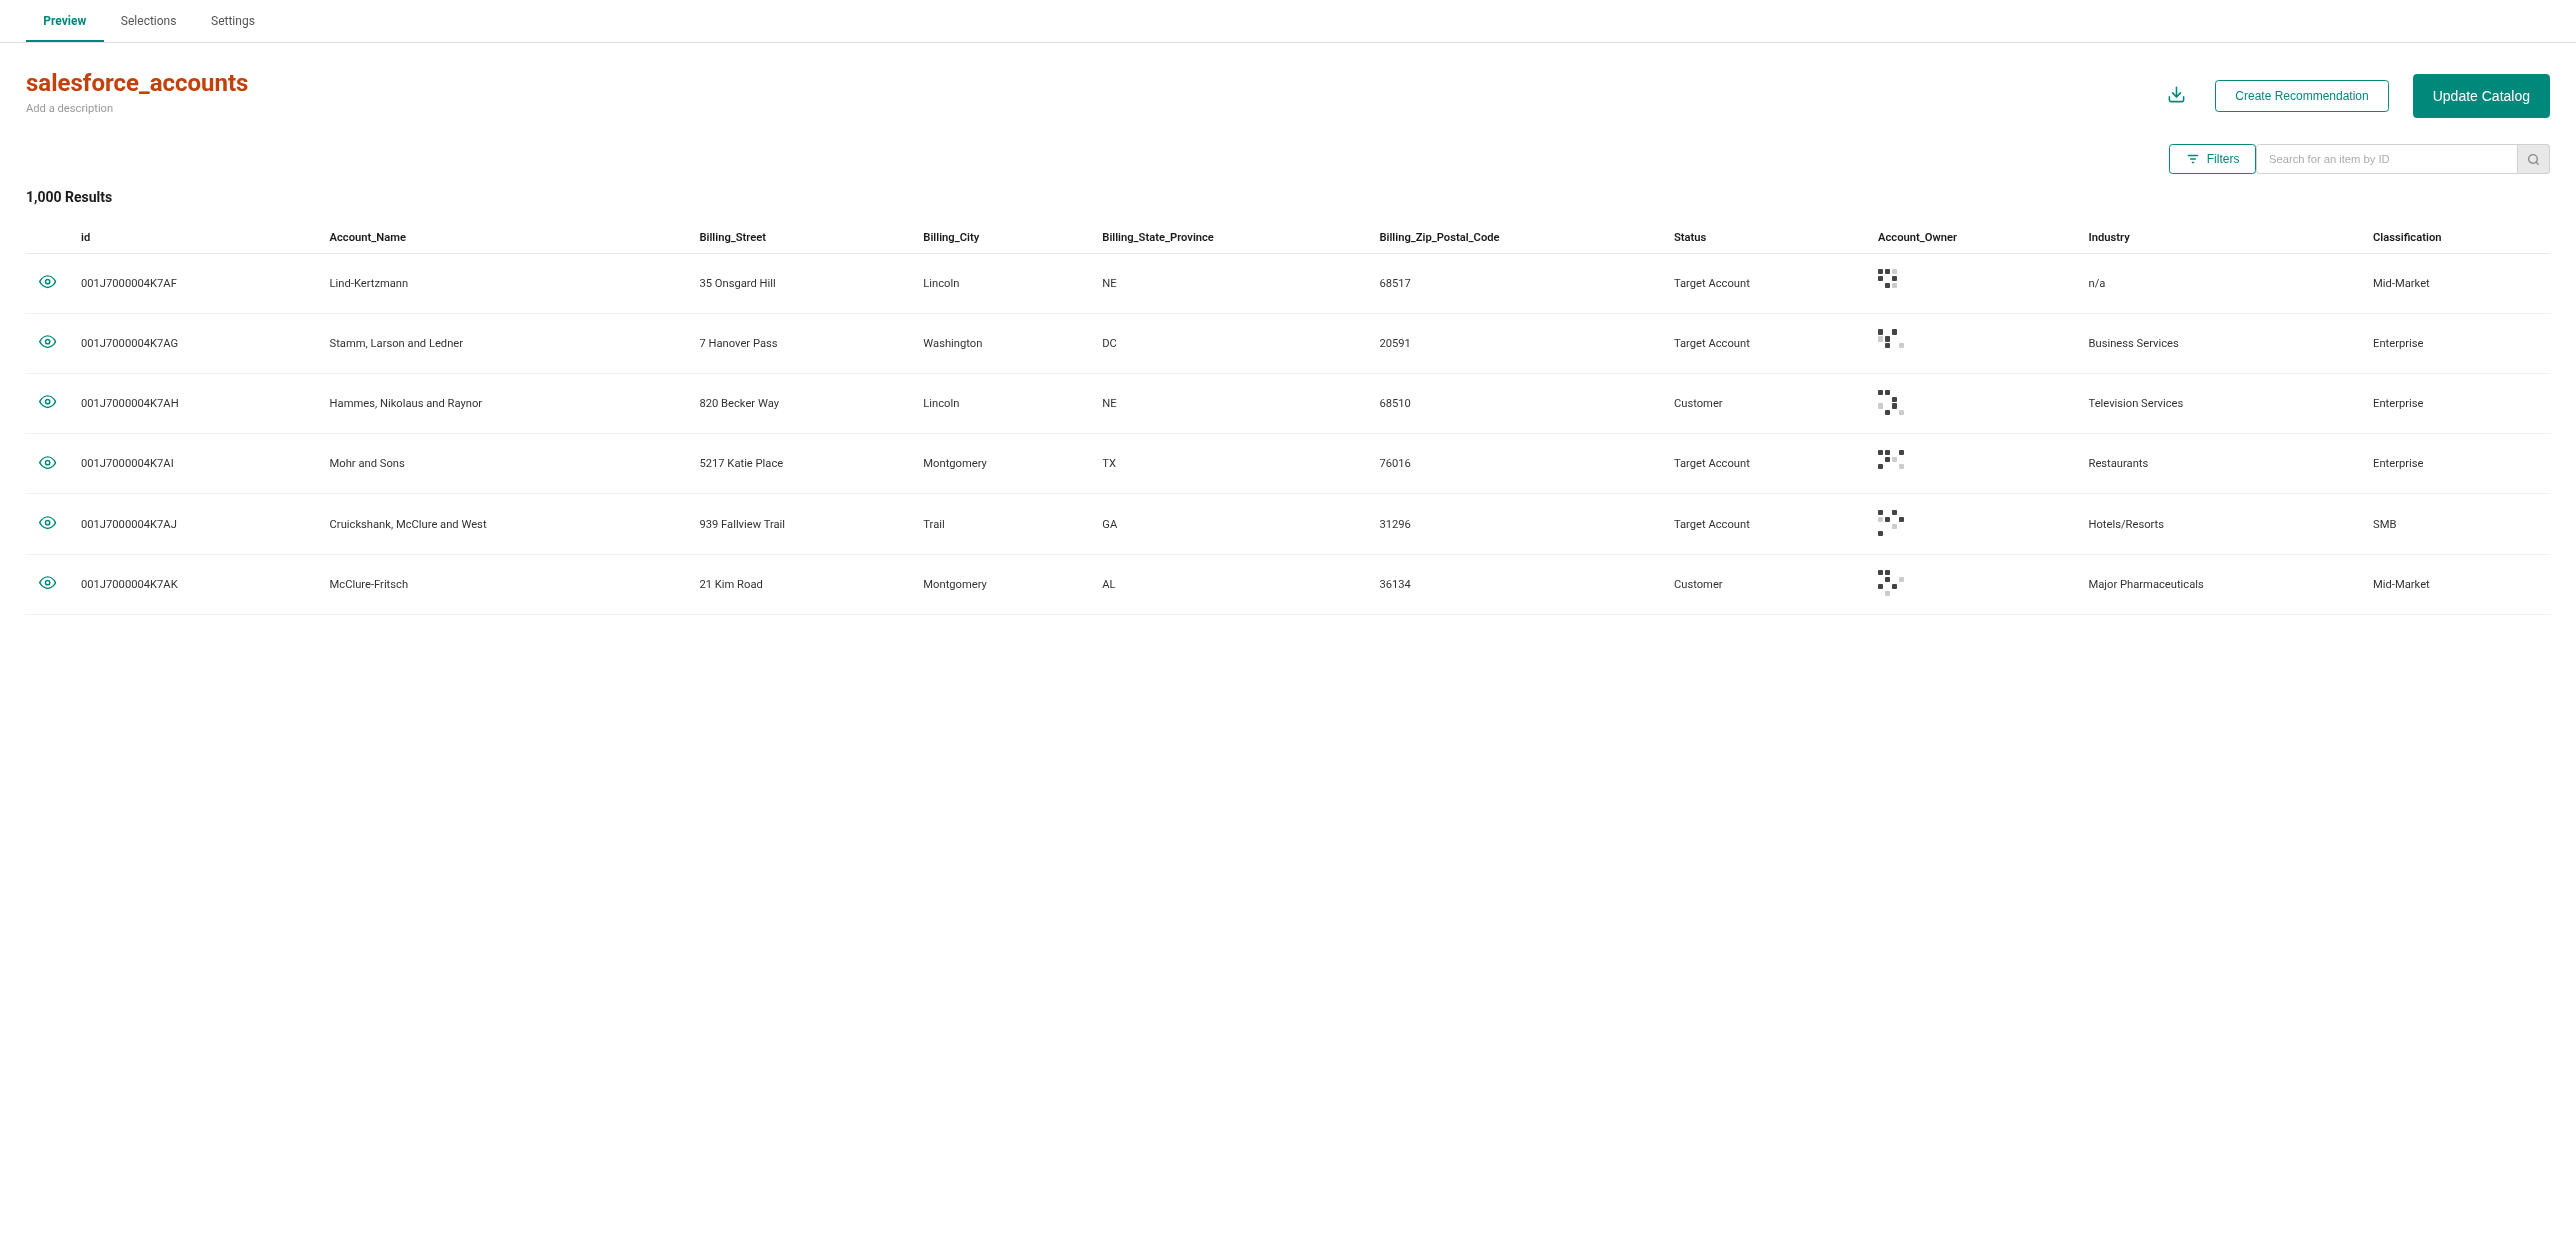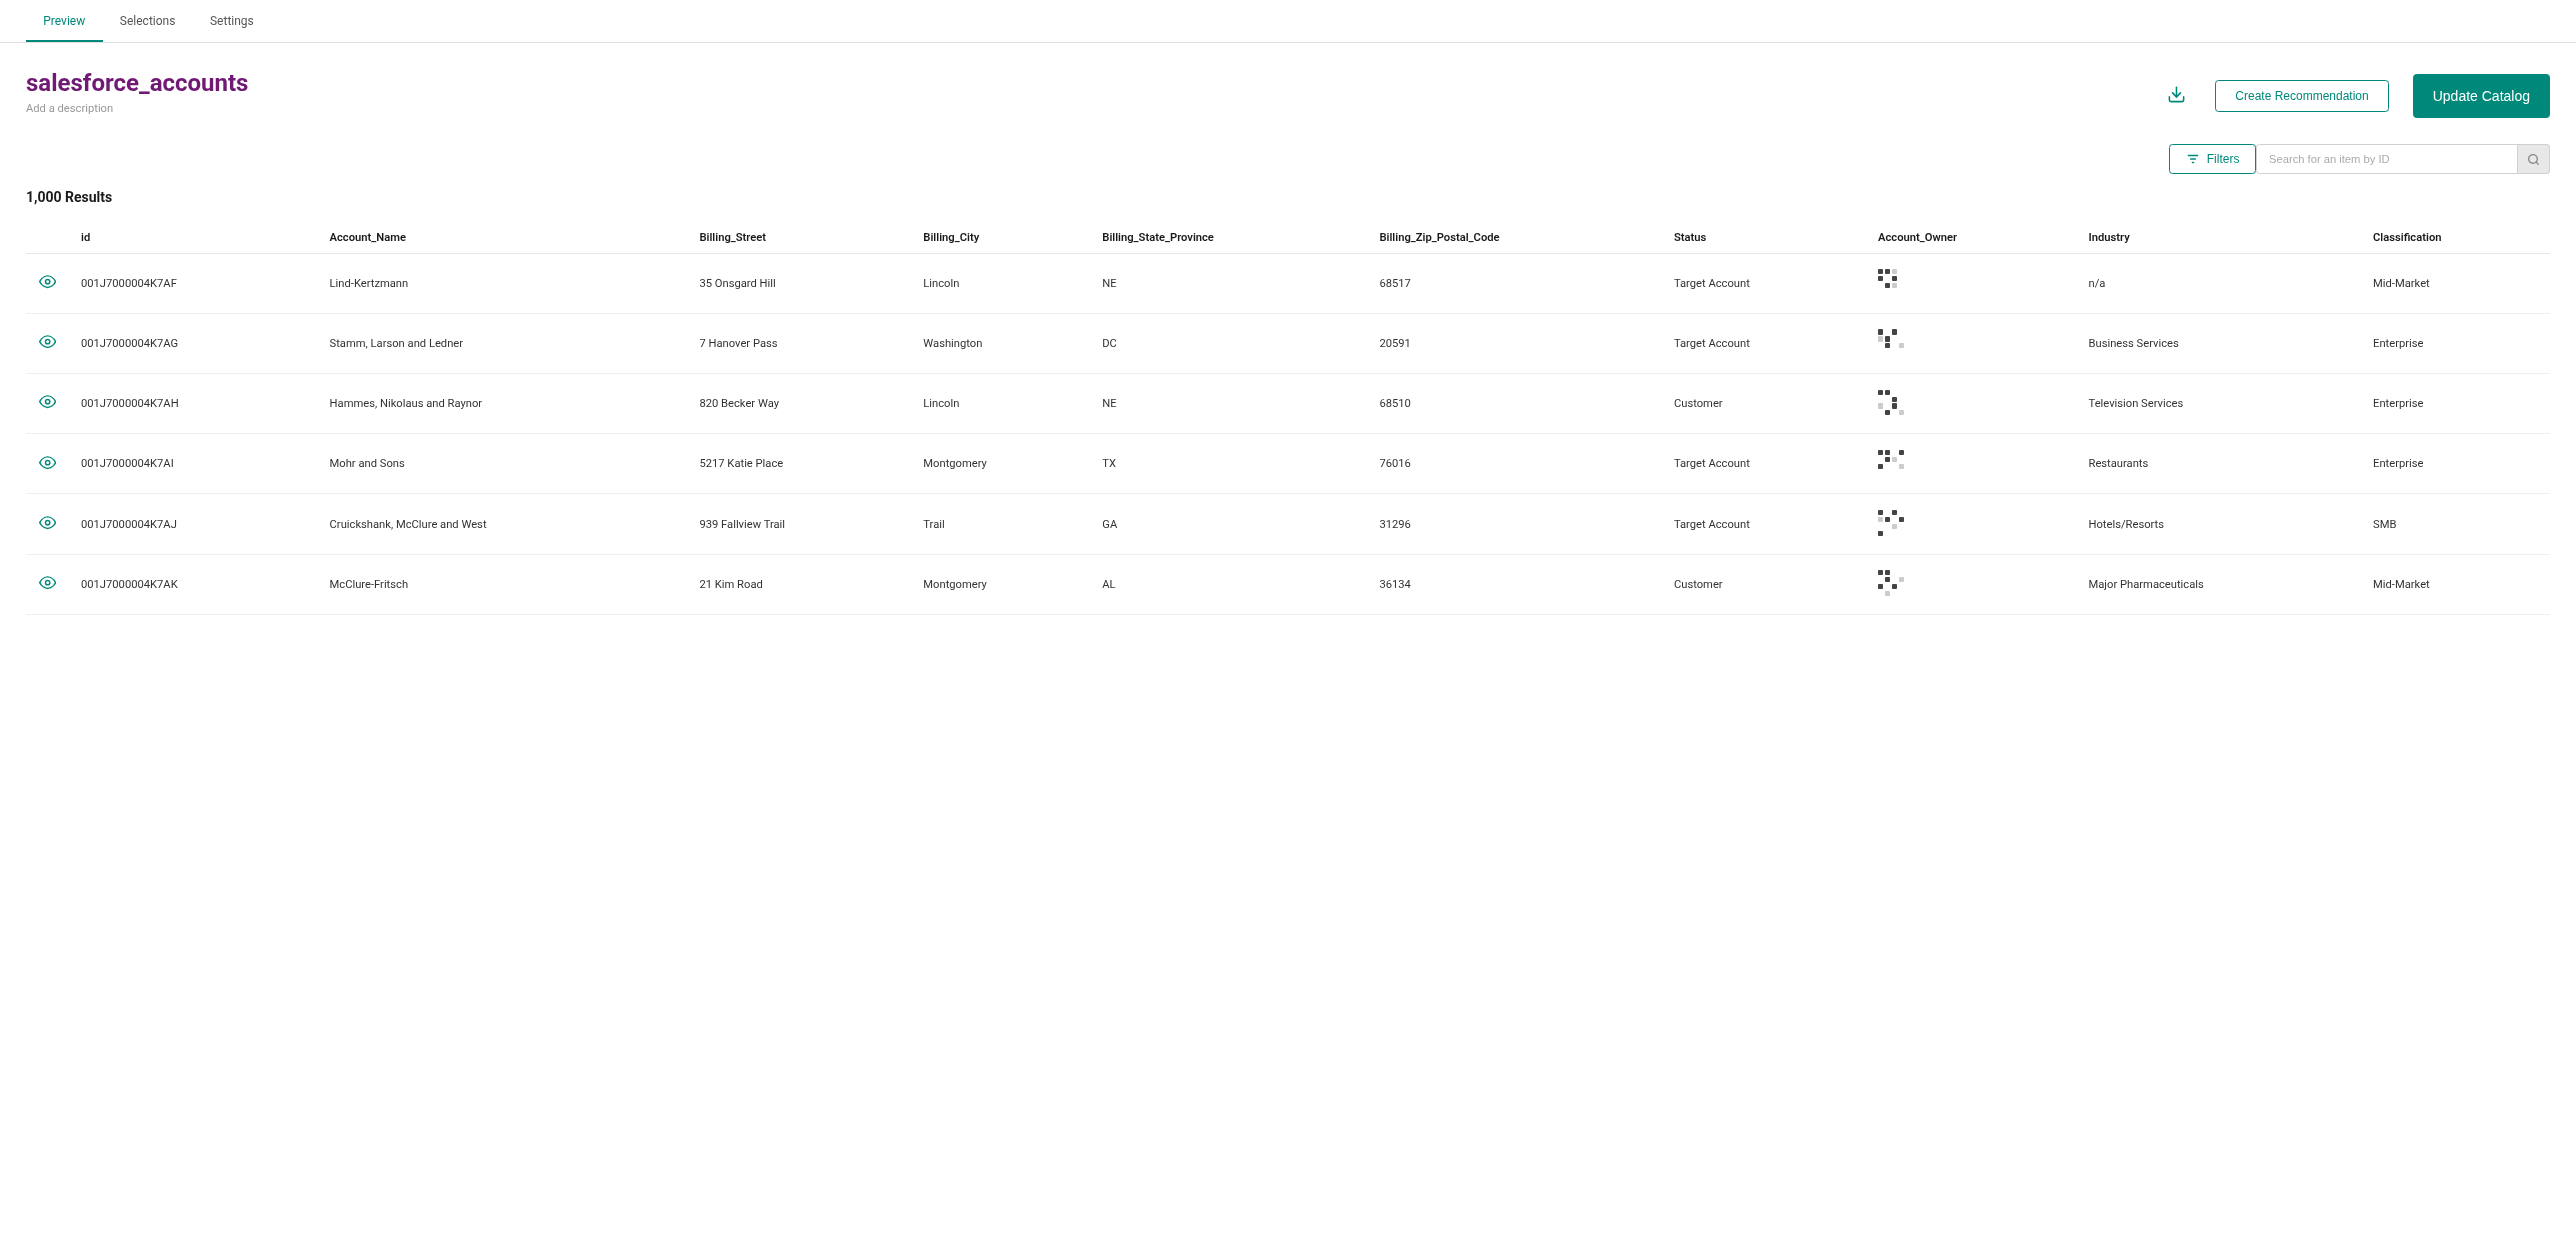--- a/index.html
+++ b/index.html
@@ -1,26 +1,26 @@
 <!DOCTYPE html>
 <html style="font-size:14px"><head>
   <meta charset="utf-8">
   <style>
     * { box-sizing: border-box; margin: 0; padding: 0; }
     body { font-family: -apple-system, BlinkMacSystemFont, 'Segoe UI', Roboto, sans-serif; background: #fff; color: #333; font-size: 12px; }
 
     .top-nav { display: flex; align-items: center; border-bottom: 0.9px solid #e0e0e0; padding: 0 26px; }
     .nav-tab { padding: 14px 17.3px 12px; font-size: 12px; cursor: pointer; color: #555; border-bottom: 2.6px solid transparent; text-decoration: none; }
-    .nav-tab.active { color: #00897b; border-bottom: 2.6px solid #00897b; font-weight: 400; }
+    .nav-tab.active { color: #00897b; border-bottom: 2.6px solid #00897b; font-weight: 700; }
 
     .page-content { padding: 26px 26px 0; }
 
     .page-header { display: flex; align-items: flex-start; justify-content: space-between; margin-bottom: 26px; }
     .page-header-left {}
-    .page-title { font-size: 24px; font-weight: 700; color: #701a75; margin-bottom: 5.2px; }
+    .page-title { font-size: 24px; font-weight: 700; color: #c2410c; margin-bottom: 5.2px; }
     .page-description { font-size: 11.2px; color: #999; cursor: pointer; }
     .page-header-right { display: flex; align-items: center; gap: 24px; margin-top: 5.2px; }
 
     .download-icon-btn { background: none; border: none; cursor: pointer; color: #00897b; padding: 5.2px; }
     .btn-outline { background: #fff; border: 1.3px solid #00897b; color: #00897b; padding: 7.8px 19px; border-radius: 3.5px; font-size: 12px; cursor: pointer; font-weight: 500; white-space: nowrap; }
     .btn-primary { background: #00897b; border: 1.3px solid #00897b; color: #fff; padding: 13px 19px; border-radius: 3.5px; font-size: 14px; cursor: pointer; font-weight: 500; white-space: nowrap; }
 
     .toolbar { display: flex; align-items: center; justify-content: flex-end; margin-bottom: 15px; }
     .filters-btn { display: flex; align-items: center; gap: 7px; background: #fff; border: 1.3px solid #00897b; color: #00897b; padding: 7px 15.6px; border-radius: 3.5px; font-size: 12px; cursor: pointer; font-weight: 500; }
 

